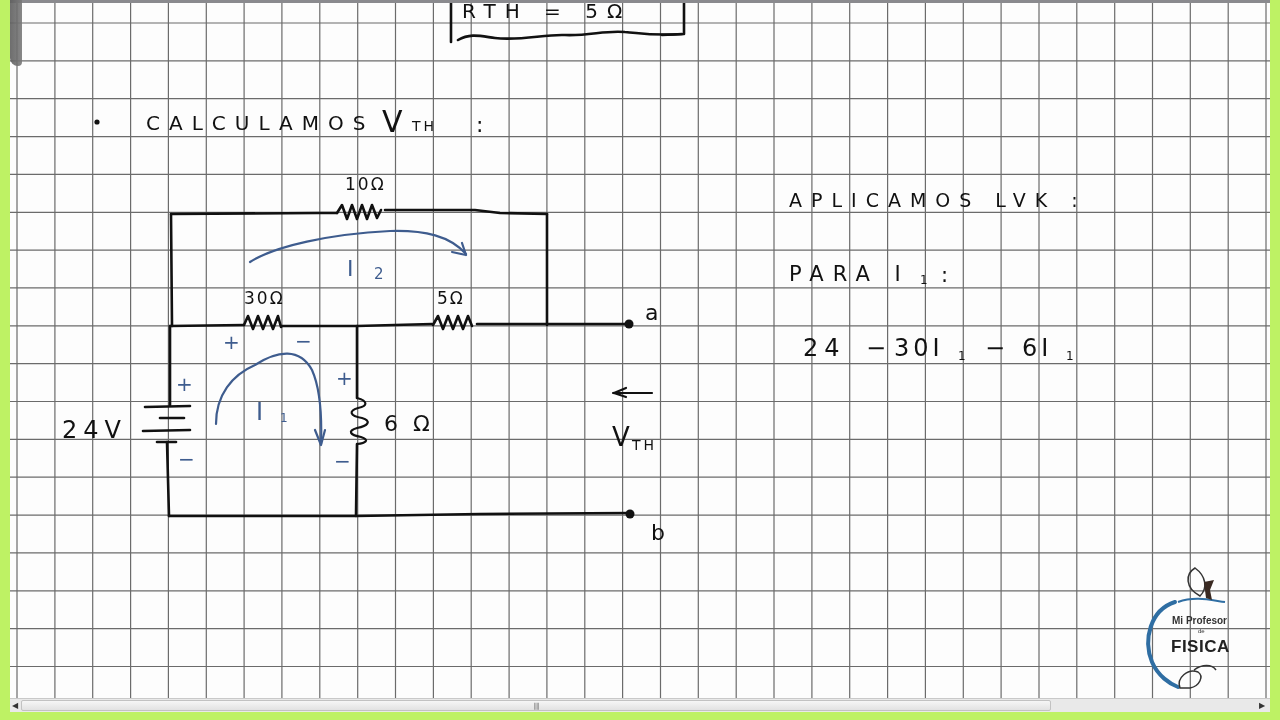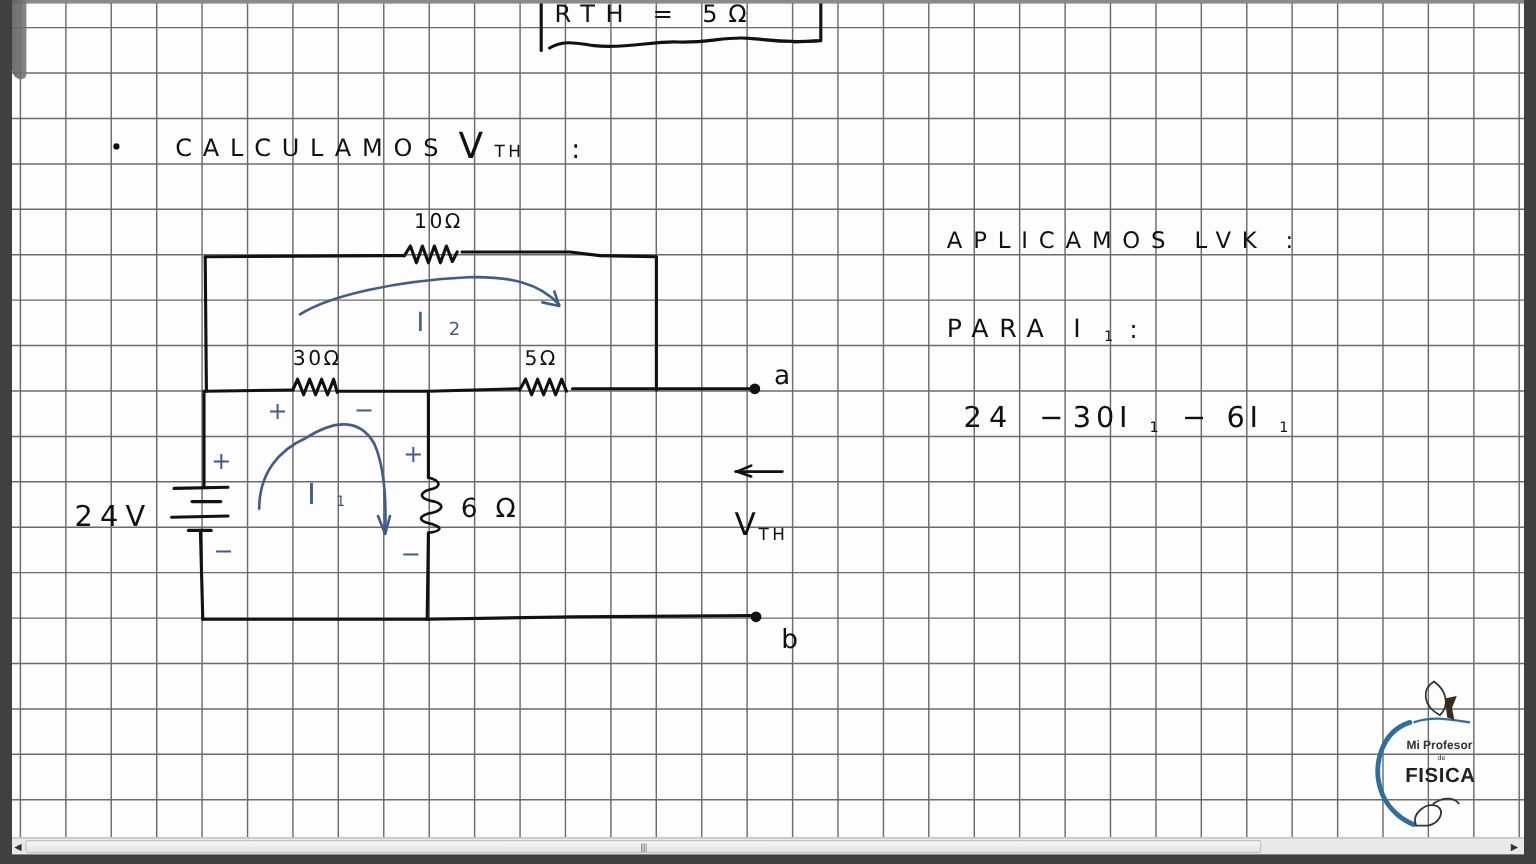--- a/index.html
+++ b/index.html
@@ -1,17 +1,17 @@
 <!DOCTYPE html>
 <html><head>
 <meta charset="utf-8">
 <style>
   html, body { margin: 0; padding: 0; background: #000; }
   body { width: 1280px; height: 720px; position: relative; overflow: hidden; font-family: "DejaVu Sans", sans-serif; }
-  #stage { position: absolute; left: 0; top: 0; width: 1280px; height: 720px; background: #404040; }
+  #stage { position: absolute; left: 0; top: 0; width: 1280px; height: 720px; background: #bef264; }
   #page { position: absolute; left: 10px; top: 0; width: 1260px; height: 698px; background: #fdfdfd; overflow: hidden; }
   #grid { position: absolute; left: 0; top: 0; }
   #topbar { position: absolute; left: 10px; top: 0; width: 1260px; height: 3px; background: #8a8a8e; }
   #left-tab { position: absolute; left: 10px; top: 0; width: 12px; height: 66px; background: linear-gradient(90deg,#5e5e5e,#7a7a7a); border-bottom-left-radius: 8px; border-bottom-right-radius: 4px; opacity: .9; }
   #drawing { position: absolute; left: 0; top: 0; }
   .ink { fill: none; stroke: #111; stroke-width: 2.6; stroke-linecap: round; stroke-linejoin: round; }
   .ink-thin { fill: none; stroke: #111; stroke-width: 2.2; stroke-linecap: round; stroke-linejoin: round; }
   .blue { fill: none; stroke: #3e5c8e; stroke-width: 2.2; stroke-linecap: round; stroke-linejoin: round; }
   .hand { font-family: "DejaVu Sans", sans-serif; fill: #111; letter-spacing: 9px; }
   .hand-blue { font-family: "DejaVu Sans", sans-serif; fill: #3e5c8e; }

